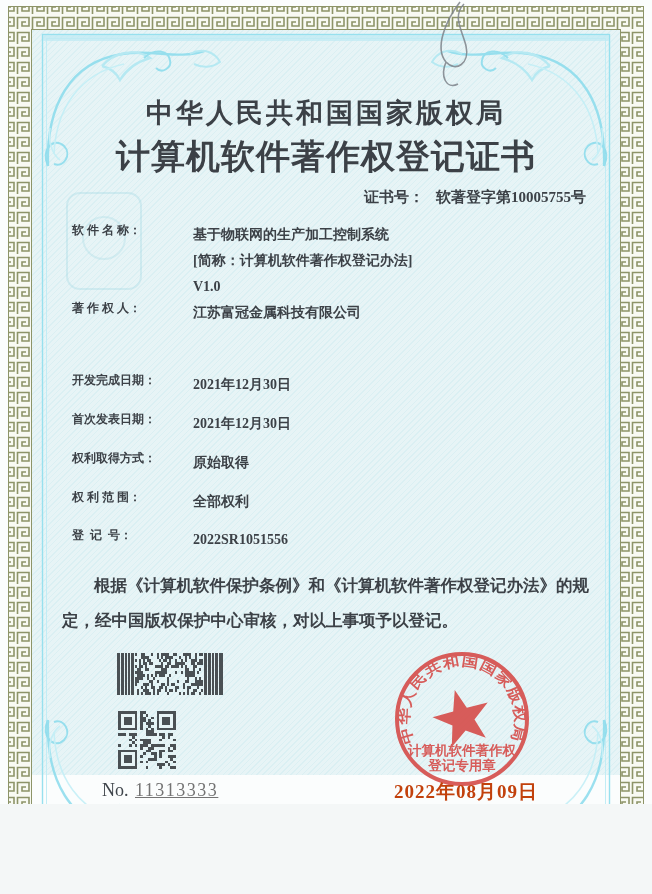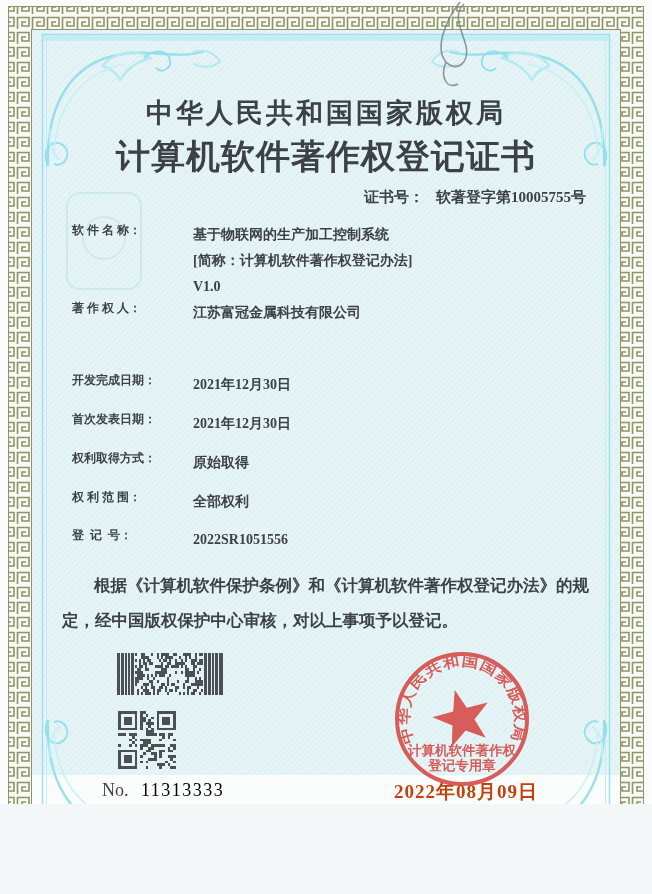--- a/index.html
+++ b/index.html
@@ -23,21 +23,21 @@
   .row{position:absolute;left:72px;z-index:2;display:flex;color:#3c4147;}
   .f-label{width:121px;flex:0 0 121px;font-size:12px;font-weight:700;white-space:pre;}
   .f-value{font-size:14px;font-weight:700;line-height:26px;}
   .f-value div{white-space:pre;}
   .statement{position:absolute;left:62px;top:568px;width:534px;z-index:2;
         font-size:16.5px;font-weight:700;line-height:35px;color:#3c4147;text-indent:32px;}
   .barcode{position:absolute;left:117px;top:653px;z-index:2;}
   .qrcode{position:absolute;left:118px;top:711px;z-index:2;}
   .serial{position:absolute;left:102px;top:780px;z-index:2;font-size:18px;}
   .serial-prefix{color:#3f454b;}
-  .serial-number{color:#000000;letter-spacing:1.5px;margin-left:8px;}
+  .serial-number{color:#737373;letter-spacing:1.5px;margin-left:2px;text-decoration:underline;}
   .seal{position:absolute;left:392px;top:649px;width:140px;height:140px;z-index:3;opacity:.92;}
   .issue-date{position:absolute;left:394px;top:779px;z-index:4;
         font-size:19px;font-weight:700;letter-spacing:1px;color:#c2410c;}
 </style>
 </head>
 <body>
 
 <div class="page">
 
   <div class="paper"></div>

